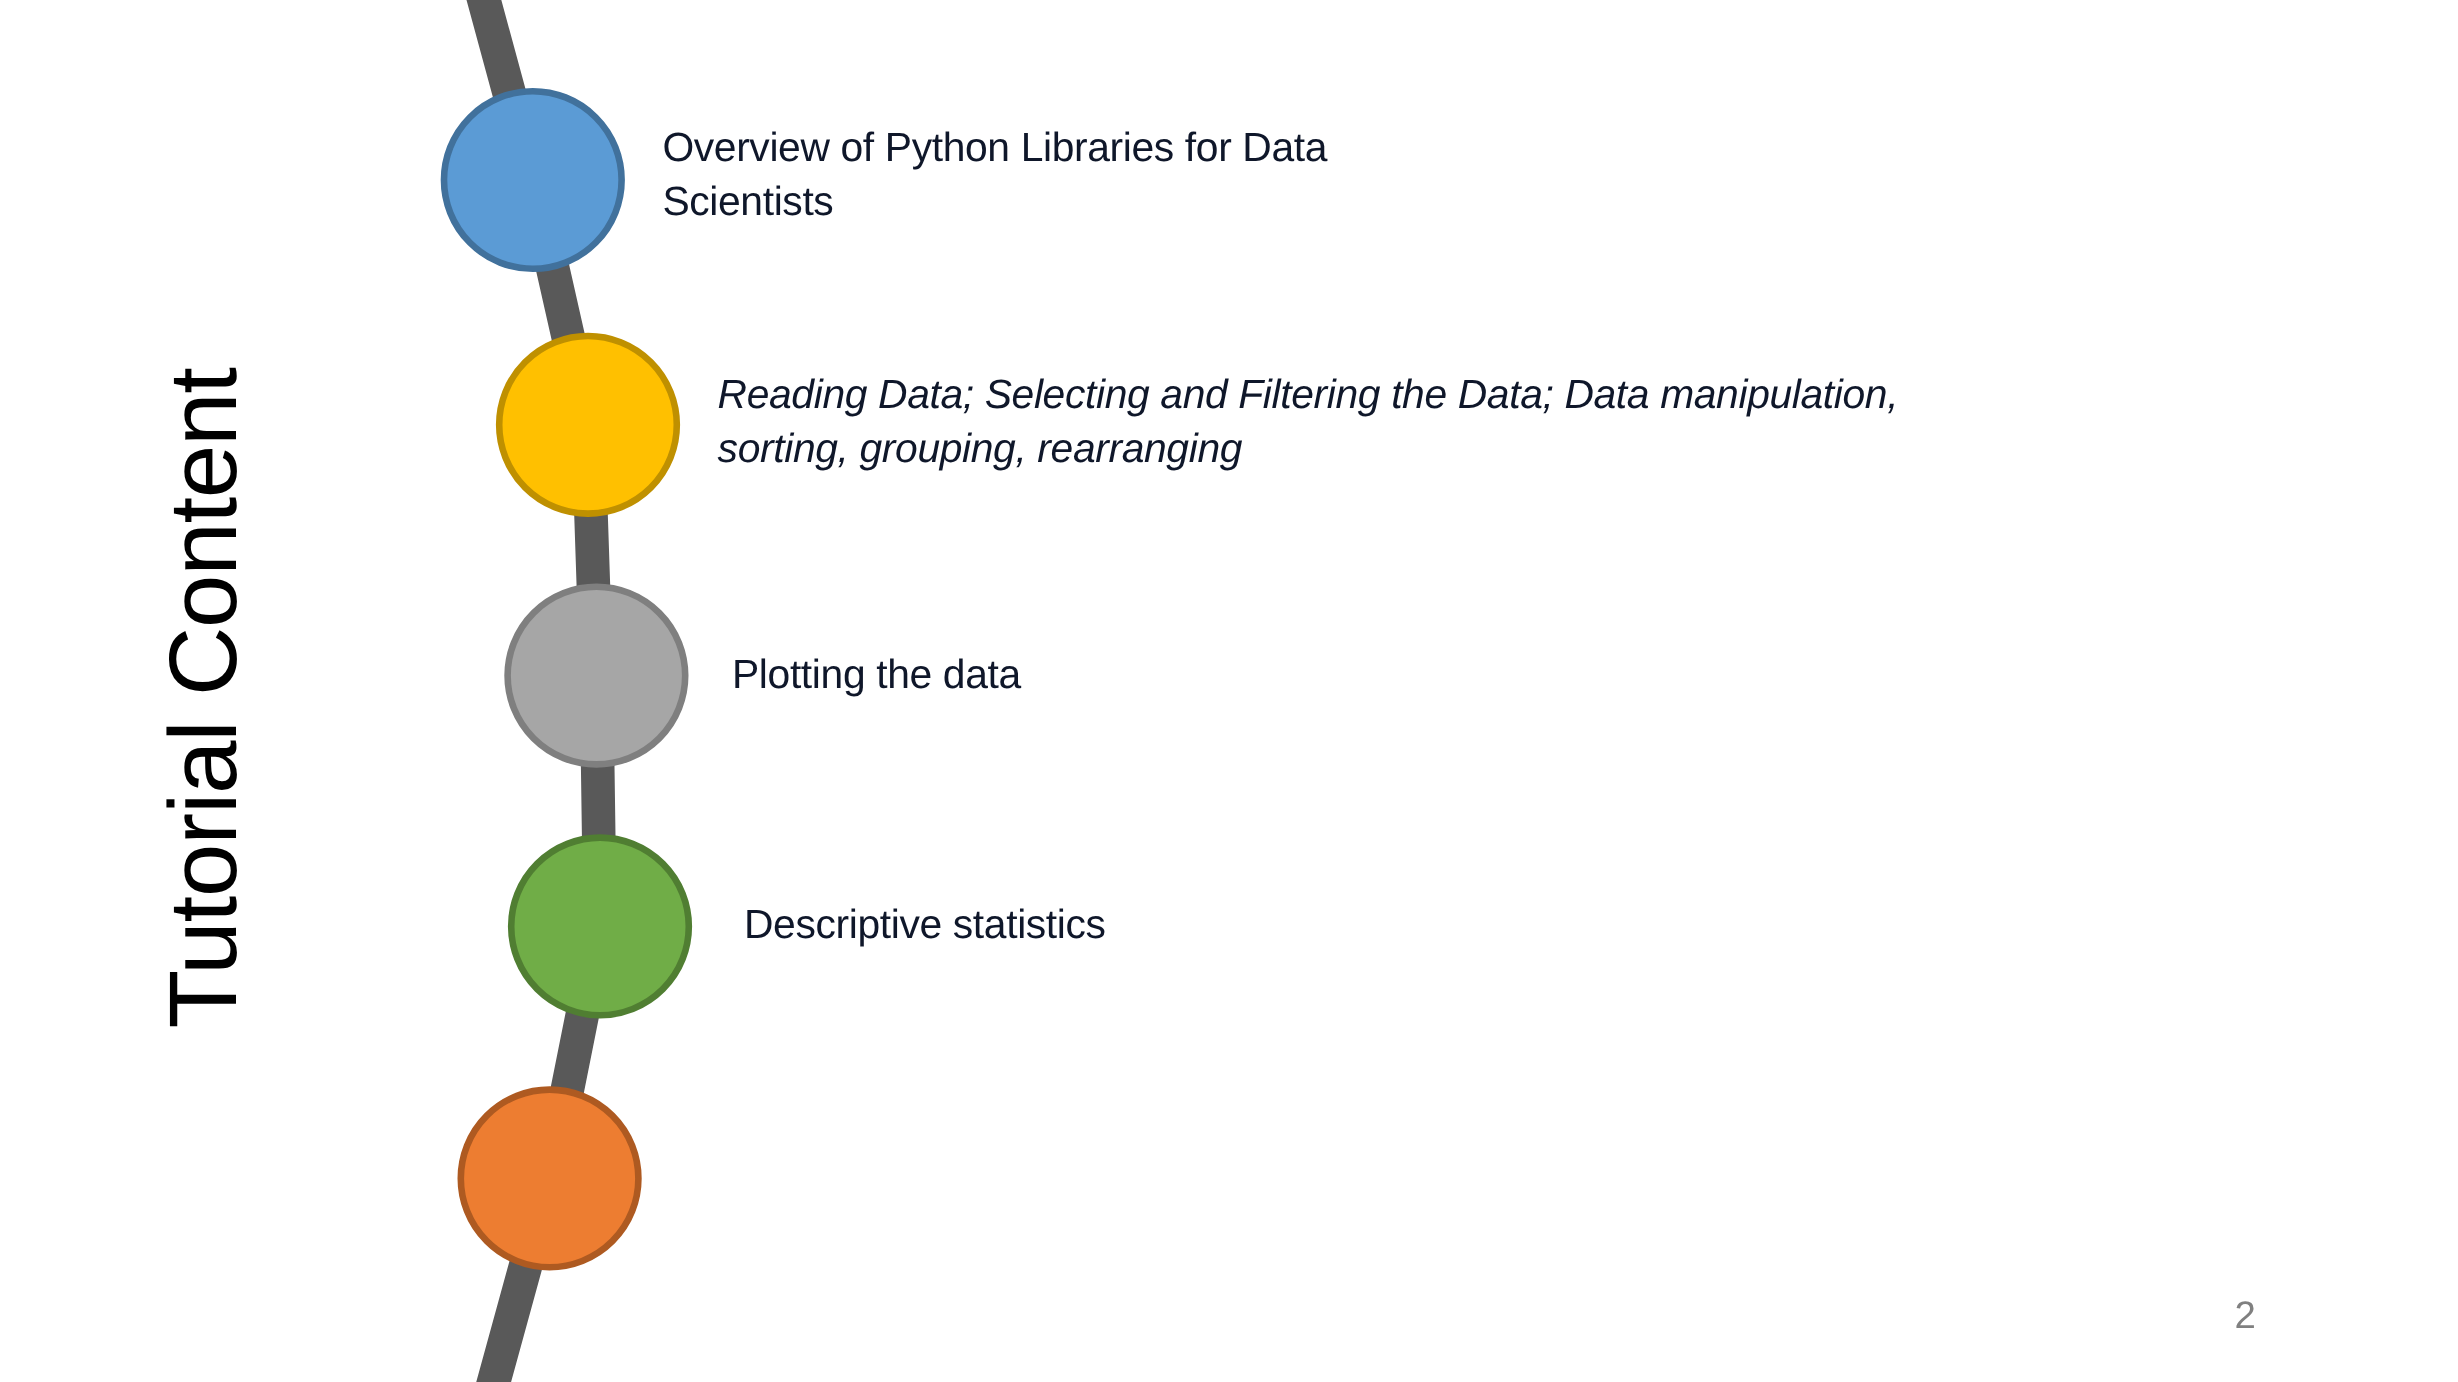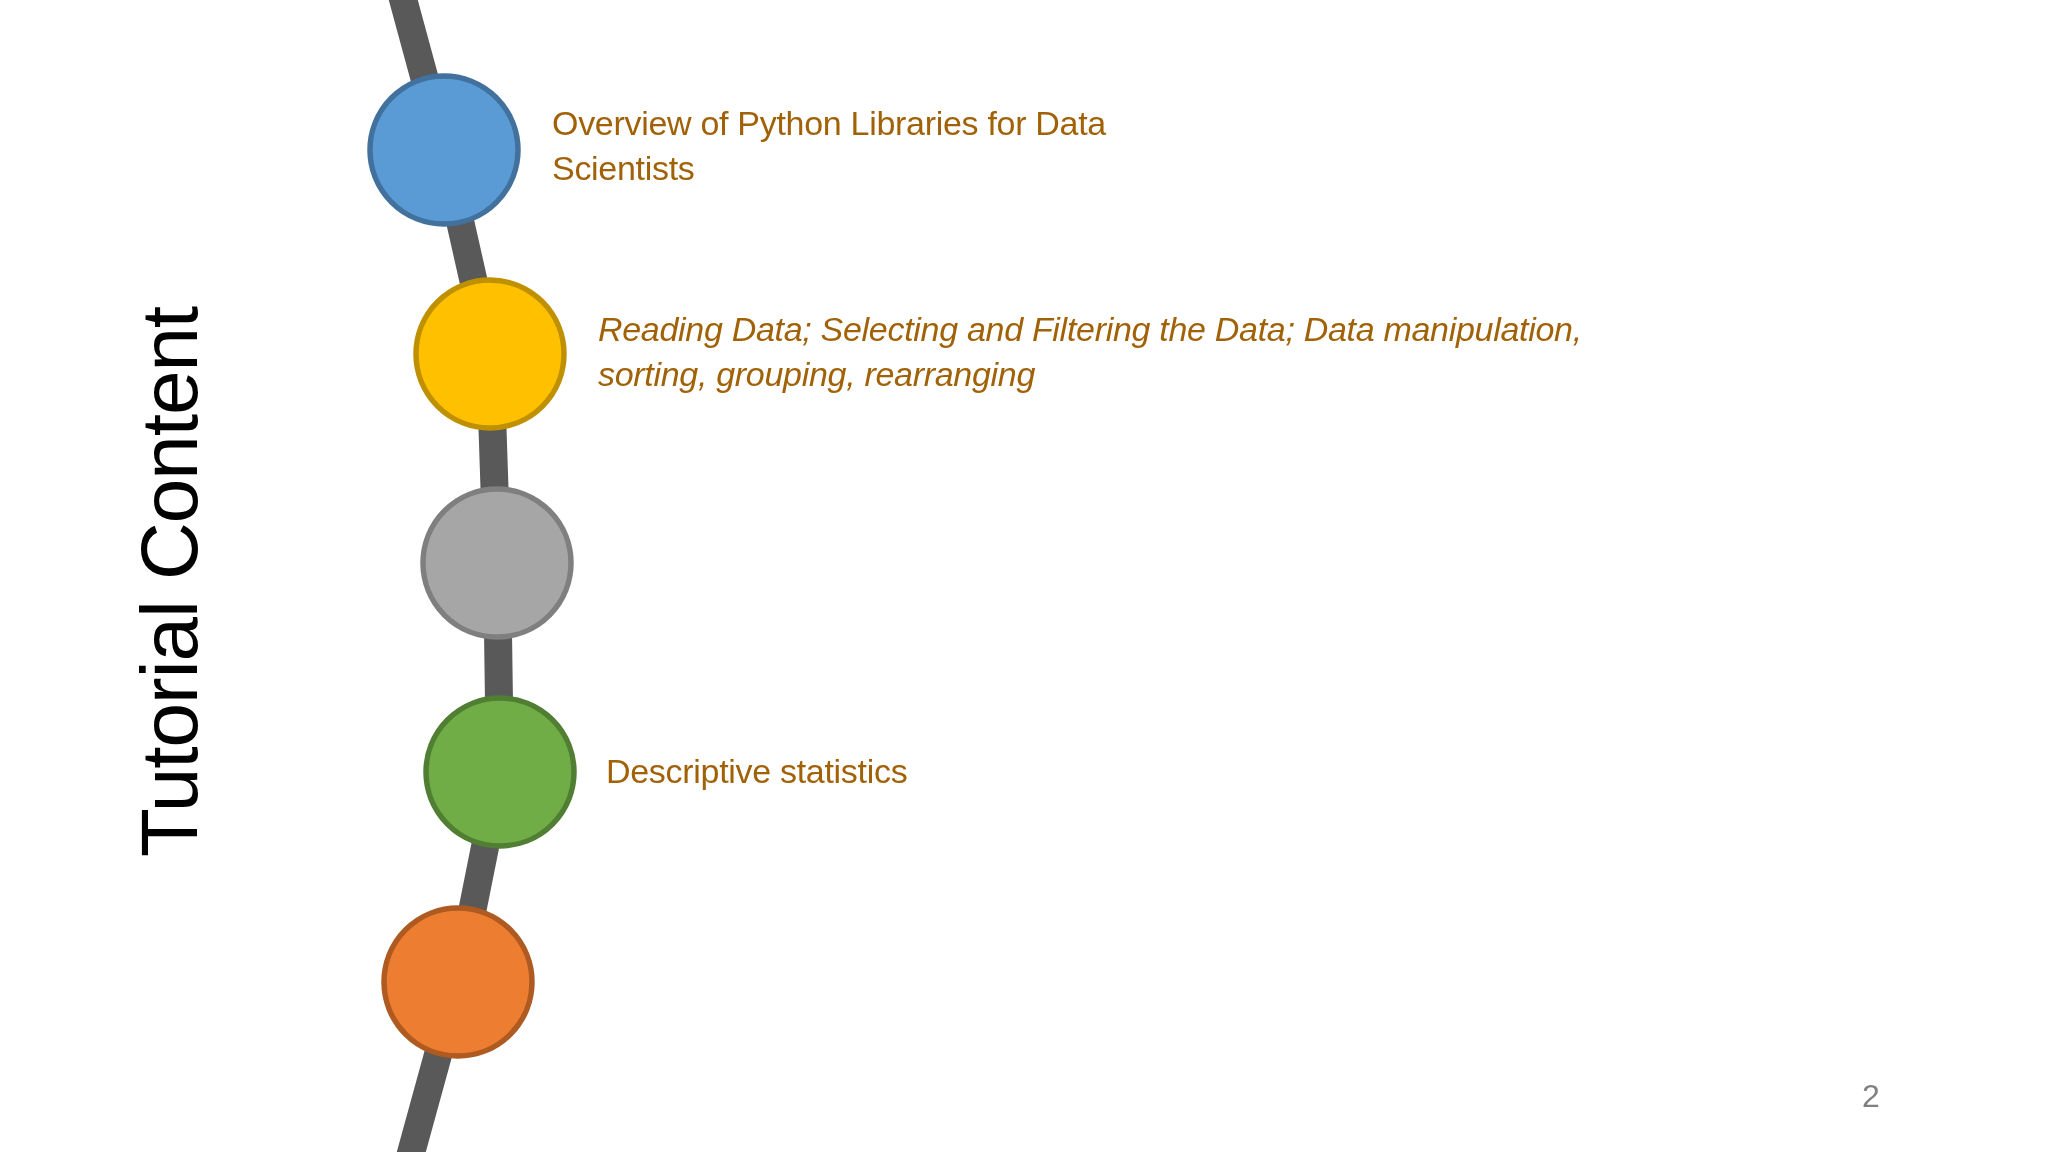--- a/index.html
+++ b/index.html
@@ -38,26 +38,26 @@
     width: 2048px;
     height: 1152px;
   }
 
   .item-label {
     position: absolute;
     transform: translateY(-50%);
     font-size: 34px;
     letter-spacing: -0.3px;
     line-height: 1.32;
-    color: #a16207;
+    color: #0f172a;
   }
   .item-label.pos-0 { left: 552px; top: 146px; width: 660px; }
   .item-label.pos-1 { left: 598px; top: 352px; width: 1100px; font-style: italic; }
   .item-label.pos-2 { left: 610px; top: 563px; white-space: nowrap; }
-  .item-label.pos-3 { left: 606px; top: 771px; white-space: nowrap; text-align: center; }
+  .item-label.pos-3 { left: 620px; top: 771px; white-space: nowrap; text-align: center; }
   .item-label.pos-4 { left: 562px; top: 988px; white-space: nowrap; }
 
   .page-number {
     position: absolute;
     left: 1862px;
     top: 1078px;
     font-size: 32px;
     color: #808080;
   }
 </style>
@@ -74,19 +74,20 @@
     <circle cx="490" cy="354" r="74" stroke-width="5.5" fill="#FFC000" stroke="#BF9000"></circle>
     <circle cx="497" cy="563" r="74" stroke-width="5.5" fill="#A6A6A6" stroke="#7F7F7F"></circle>
     <circle cx="500" cy="772" r="74" stroke-width="5.5" fill="#70AD47" stroke="#507E32"></circle>
     <circle cx="458" cy="982" r="74" stroke-width="5.5" fill="#ED7D31" stroke="#AE5A21"></circle>
   </svg>
 
   <div class="item-label pos-0">Overview of Python Libraries for Data Scientists</div>
 
   <div class="item-label pos-1">Reading Data; Selecting and Filtering the Data; Data manipulation, sorting, grouping, rearranging</div>
 
+  <div class="item-label pos-2">Plotting the data</div>
 
   <div class="item-label pos-3">Descriptive statistics</div>
 
 
   <div class="page-number">2</div>
 
 </div>
 
 </body></html>

